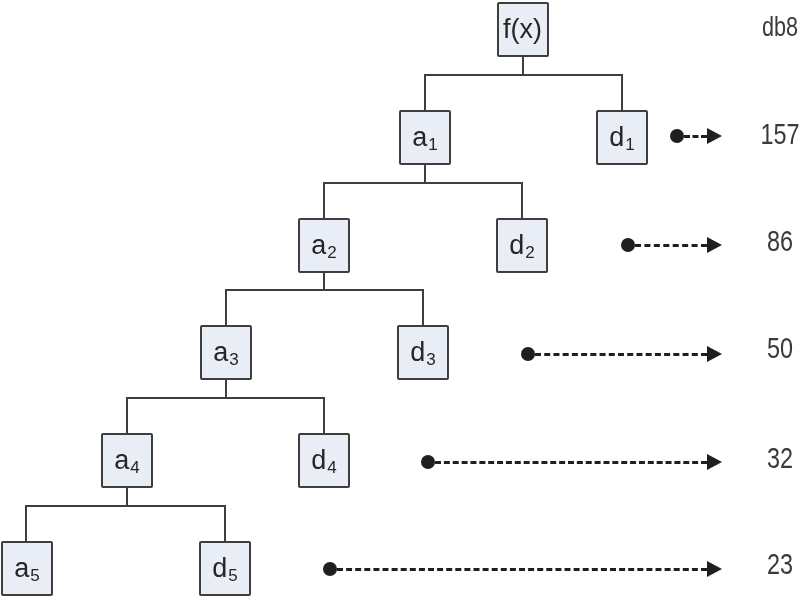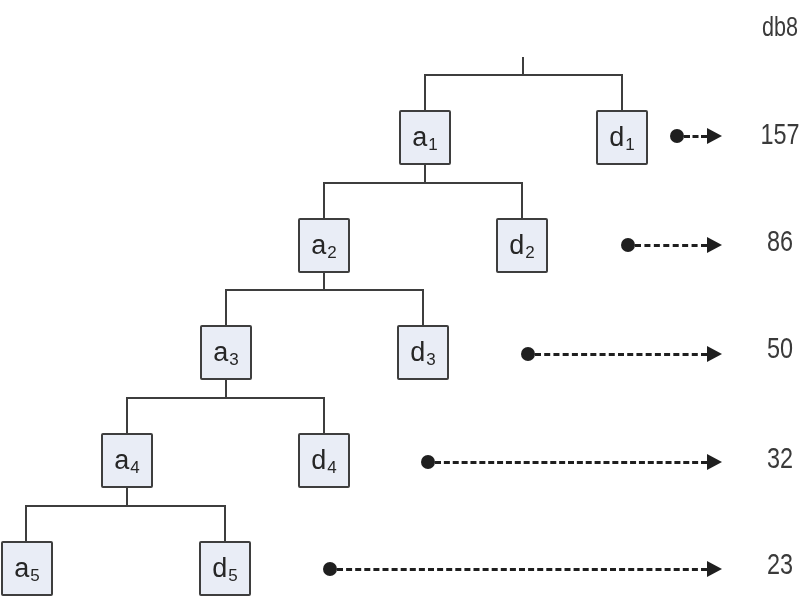--- a/index.html
+++ b/index.html
@@ -127,20 +127,24 @@
   <div class="vline" style="left:225px;top:380px;height:17px"></div>
   <div class="hline" style="left:126px;top:397px;width:199px"></div>
   <div class="vline" style="left:126px;top:397px;height:36px"></div>
   <div class="vline" style="left:323px;top:397px;height:36px"></div>
 
   <div class="vline" style="left:126px;top:488px;height:17px"></div>
   <div class="hline" style="left:25px;top:505px;width:201px"></div>
   <div class="vline" style="left:25px;top:505px;height:36px"></div>
   <div class="vline" style="left:224px;top:505px;height:36px"></div>
 
+  <div class="node" style="left:497px;top:2px">
+    <span>f(x)</span>
+      <span class="sub"></span>
+  </div>
 
   <div class="node" style="left:399px;top:110px">
     <span>a</span>
       <span class="sub">1</span>
   </div>
   <div class="node" style="left:596px;top:110px">
     <span>d</span>
       <span class="sub">1</span>
   </div>
 

